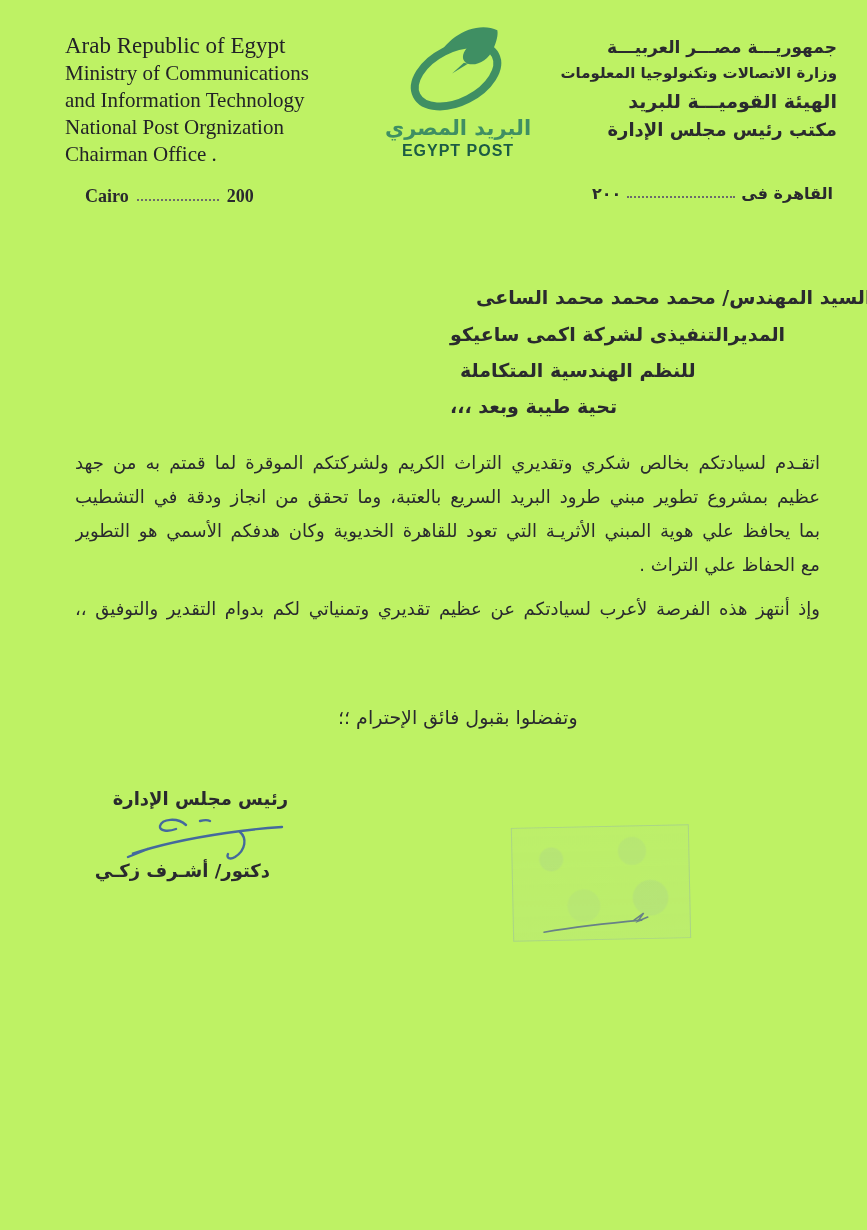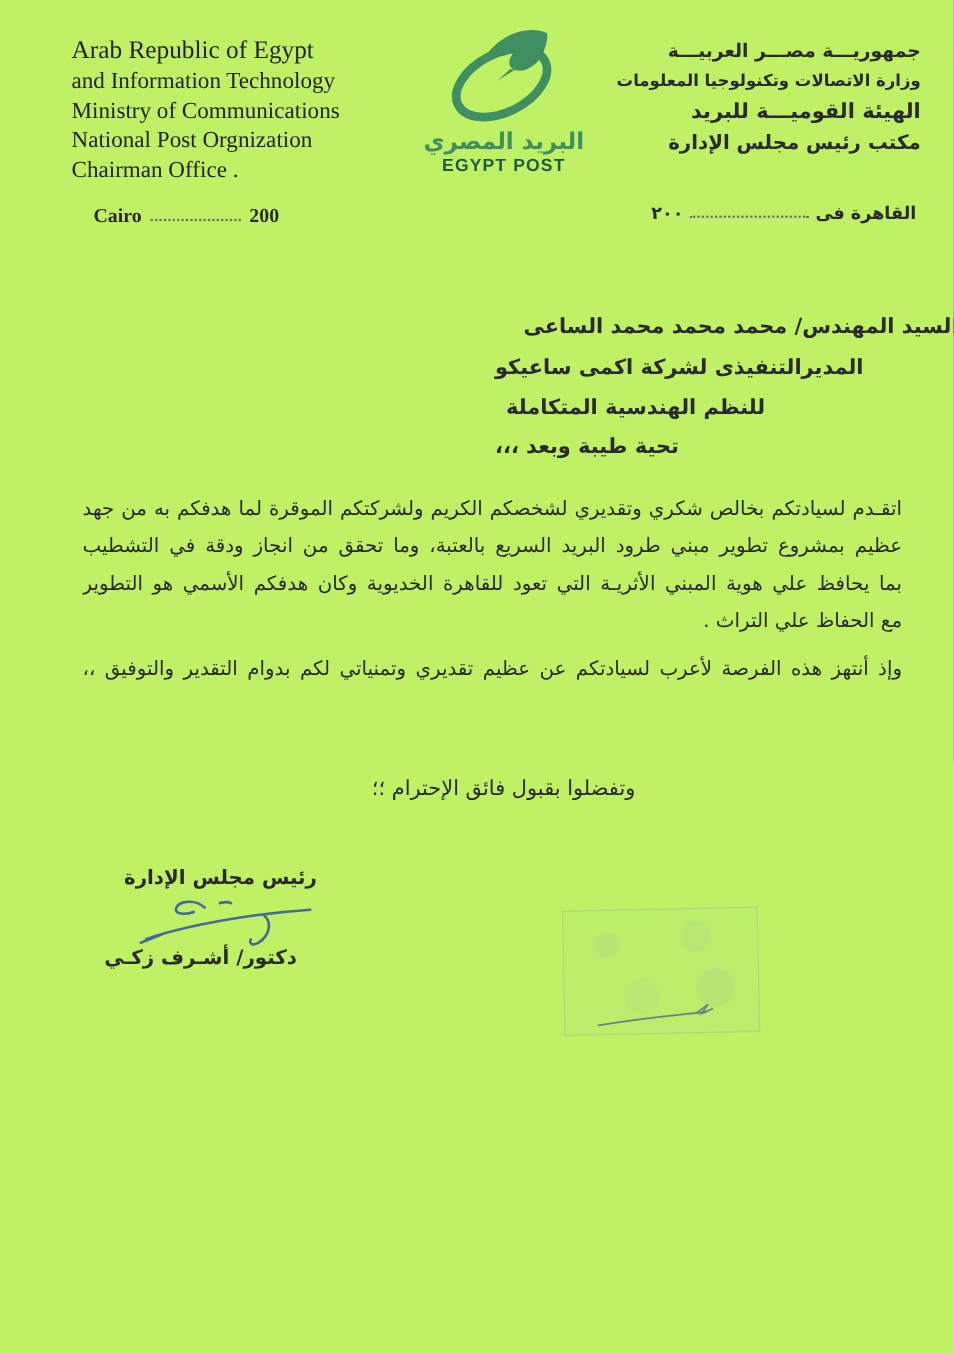--- a/index.html
+++ b/index.html
@@ -104,22 +104,22 @@
   }
   .stamp svg{position:absolute;left:24px;top:78px;}
 </style>
 </head>
 <body>
 
 <div class="page">
 
   <div class="hdr-en">
     <div class="l0">Arab Republic of Egypt</div>
+    <div class="ln">Ministry of Communications</div>
     <div class="ln">and Information Technology</div>
-    <div class="ln">Ministry of Communications</div>
     <div class="ln">National Post Orgnization</div>
     <div class="ln">Chairman Office .</div>
   </div>
 
   <div class="logo">
     <svg width="118" height="94" viewBox="0 0 120 95">
       <ellipse cx="58" cy="52" rx="45" ry="27" transform="rotate(-27 58 52)" fill="none" stroke="#3f8f63" stroke-width="8"></ellipse>
       <path fill="#3f8f63" d="M100 6 C88 0 70 3 57 13 C49 19 41 28 36 38
                C46 29 58 24 69 24 C64 30 63 37 70 40 C79 43 91 36 96 25
                C99 18 101 11 100 6 Z  M70 40 L54 50 L66 39 Z"></path>
@@ -145,21 +145,21 @@
     <span class="dotline ar"></span>
     <span>٢٠٠</span>
   </div>
 
   <div class="addr-line addr-0">السيد المهندس/ محمد محمد محمد الساعى</div>
   <div class="addr-line addr-1">المديرالتنفيذى لشركة اكمى ساعيكو</div>
   <div class="addr-line addr-2">للنظم الهندسية المتكاملة</div>
   <div class="addr-line addr-3">تحية طيبة وبعد ،،،</div>
 
   <div class="body-par p1">
-    <div class="jline">اتقـدم لسيادتكم بخالص شكري وتقديري لشخصكم الكريم ولشركتكم الموقرة لما هدفكم به من جهد</div>
+    <div class="jline">اتقـدم لسيادتكم بخالص شكري وتقديري التراث الكريم ولشركتكم الموقرة لما قمتم به من جهد</div>
     <div class="jline">عظيم بمشروع تطوير مبني طرود البريد السريع بالعتبة، وما تحقق من انجاز ودقة في التشطيب</div>
     <div class="jline">بما يحافظ علي هوية المبني الأثريـة التي تعود للقاهرة الخديوية وكان هدفكم الأسمي هو التطوير</div>
     <div class="rline">مع الحفاظ علي التراث .</div>
   </div>
 
   <div class="body-par p2">
     <div class="jline">وإذ أنتهز هذه الفرصة لأعرب لسيادتكم عن عظيم تقديري وتمنياتي لكم بدوام التقدير والتوفيق ،،</div>
   </div>
 
   <div class="closing">وتفضلوا بقبول فائق الإحترام ؛؛</div>

